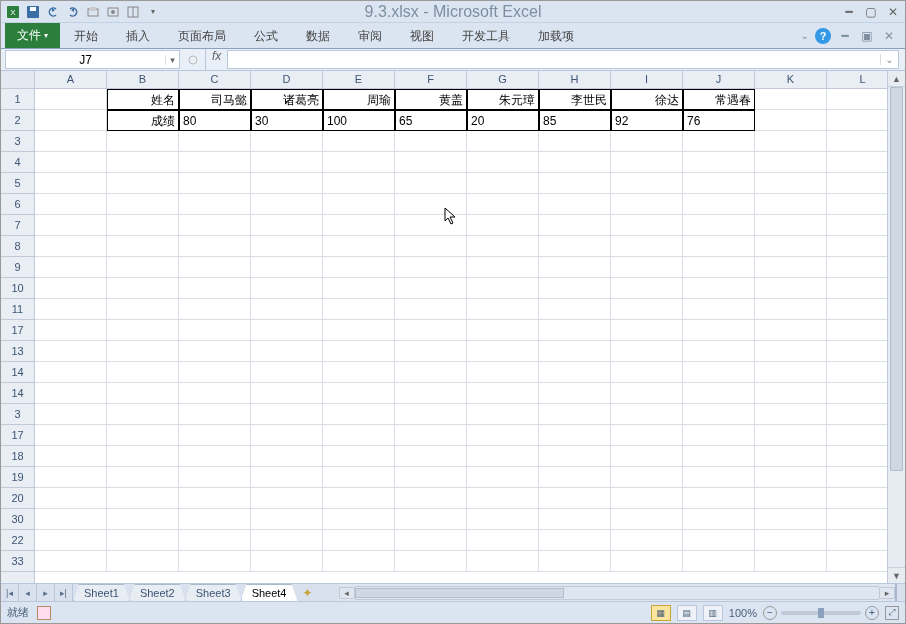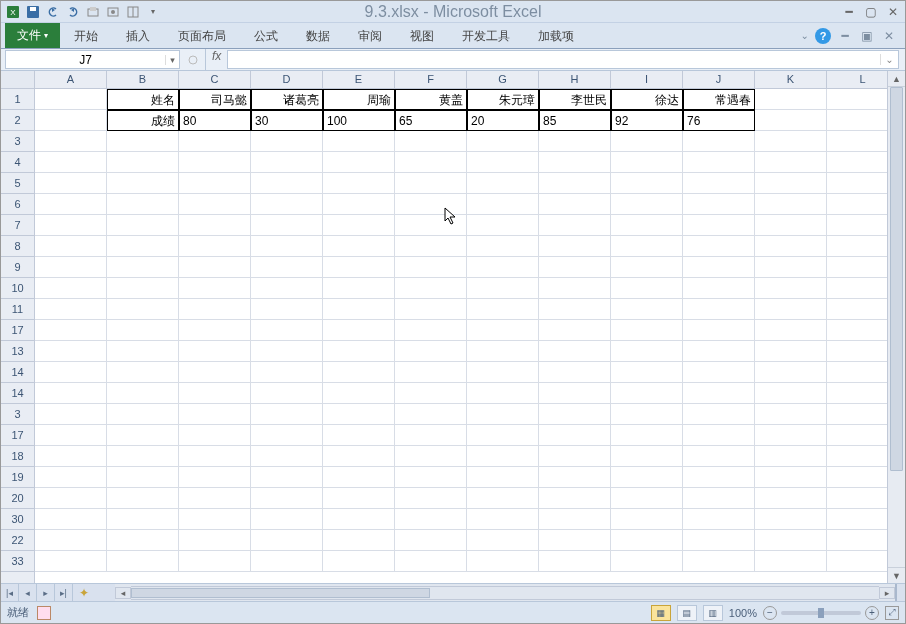--- a/index.html
+++ b/index.html
@@ -740,20 +740,26 @@
   <div class="btn bottom">▼</div>
 </div>
 
 <div class="sheetbar">
   <div class="nav-btns">
     <div class="nav-btn">|◂</div>
     <div class="nav-btn">◂</div>
     <div class="nav-btn">▸</div>
     <div class="nav-btn">▸|</div>
   </div>
+  <div class="sheet-tabs" id="sheet-tabs">
+      <div class="sheet-tab">Sheet1</div>
+      <div class="sheet-tab">Sheet2</div>
+      <div class="sheet-tab">Sheet3</div>
+      <div class="sheet-tab active">Sheet4</div>
+    </div>
   <div class="new-sheet">✦</div>
   <div class="hscroll">
     <div class="btn">◂</div>
     <div class="track">
         <div class="thumb"></div>
       </div>
     <div class="btn">▸</div>
   </div>
   <div class="split"></div>
 </div>

